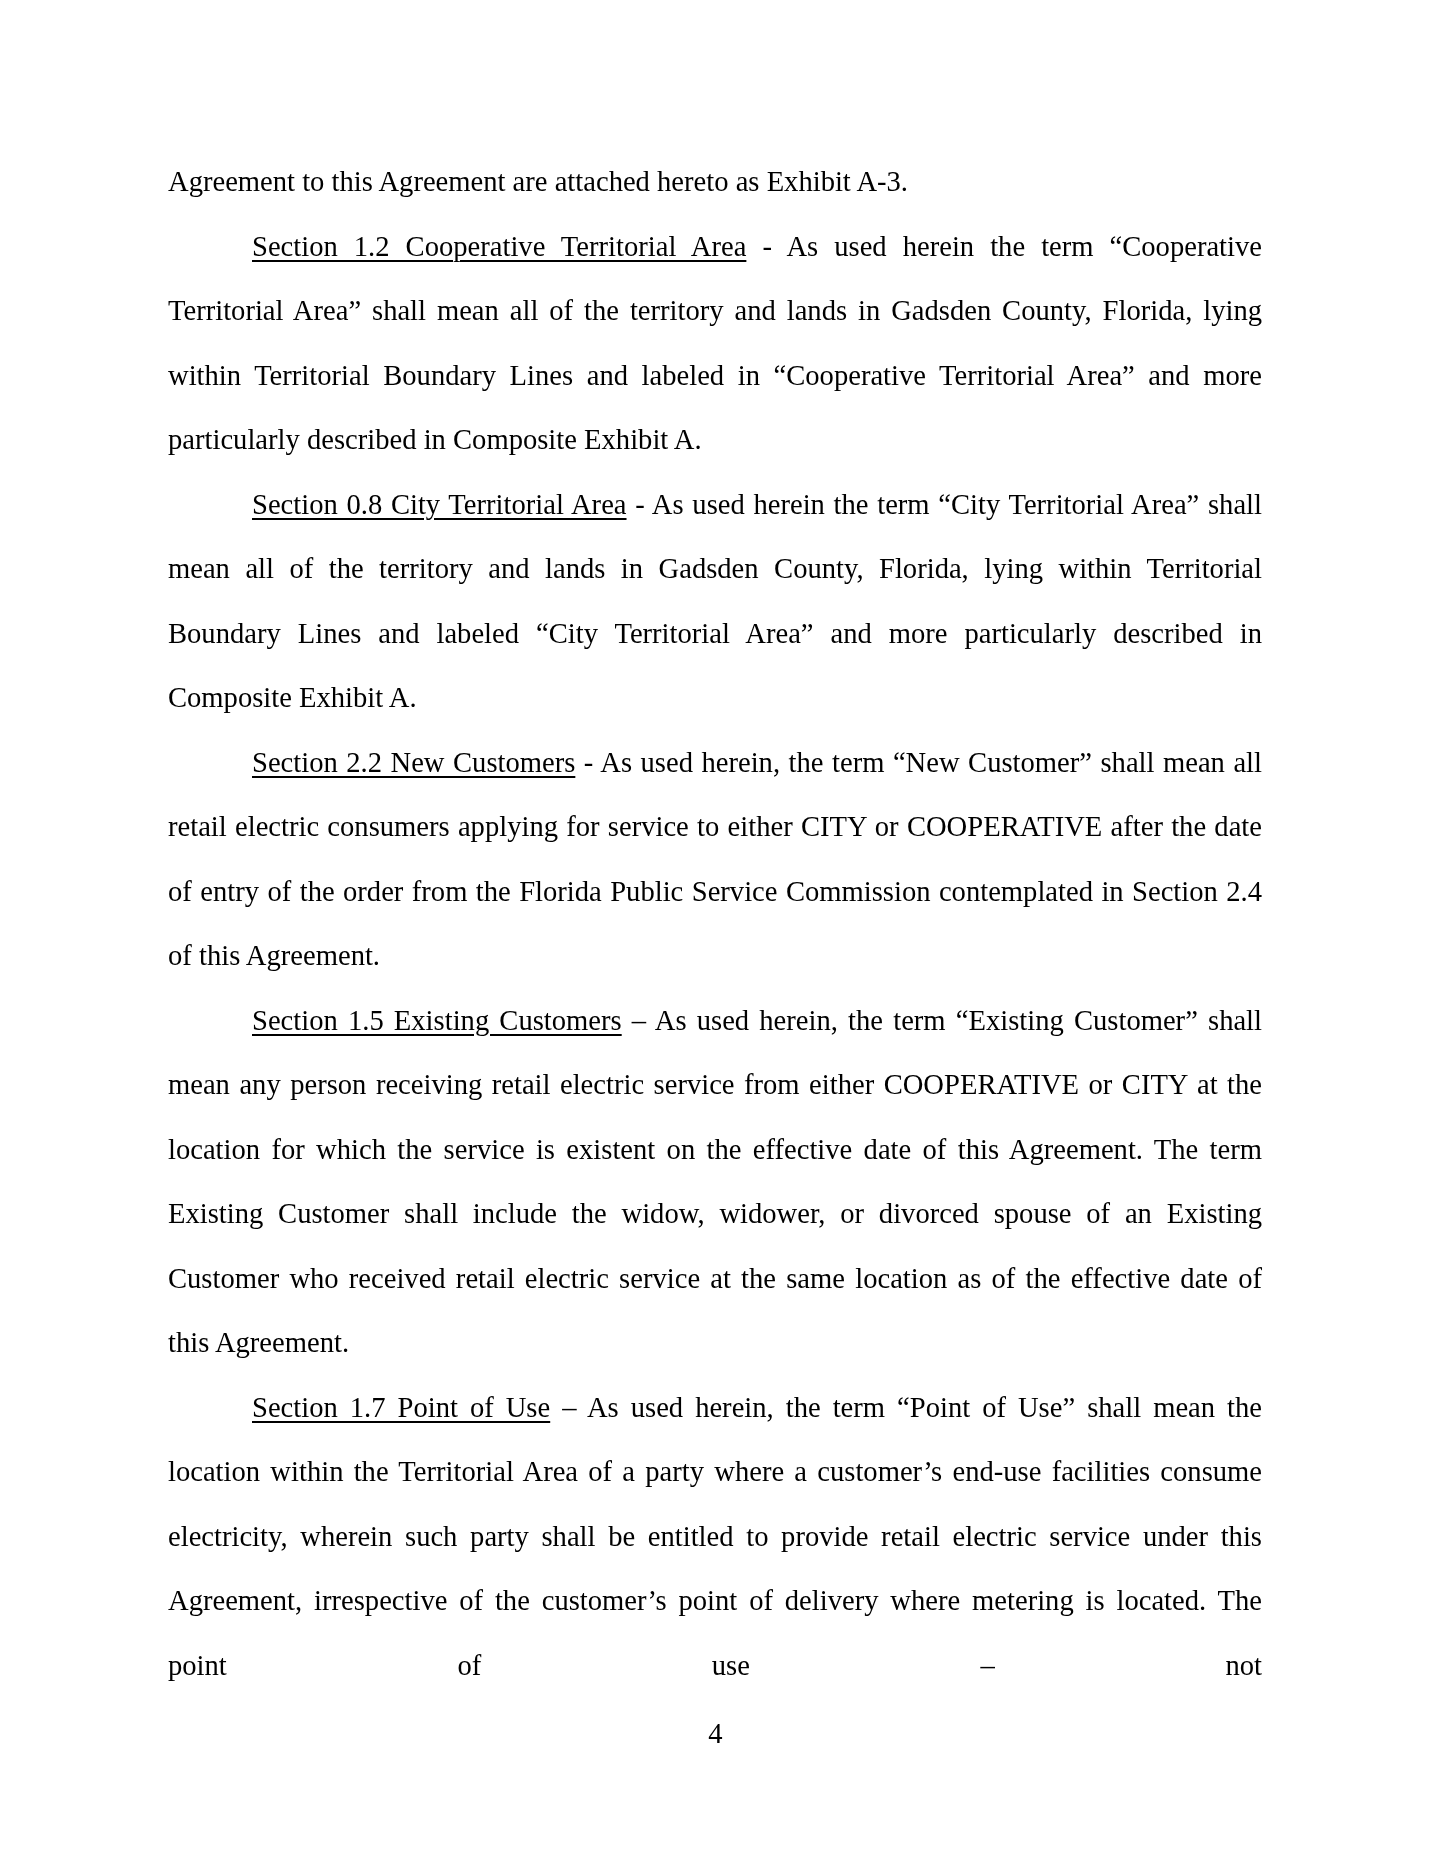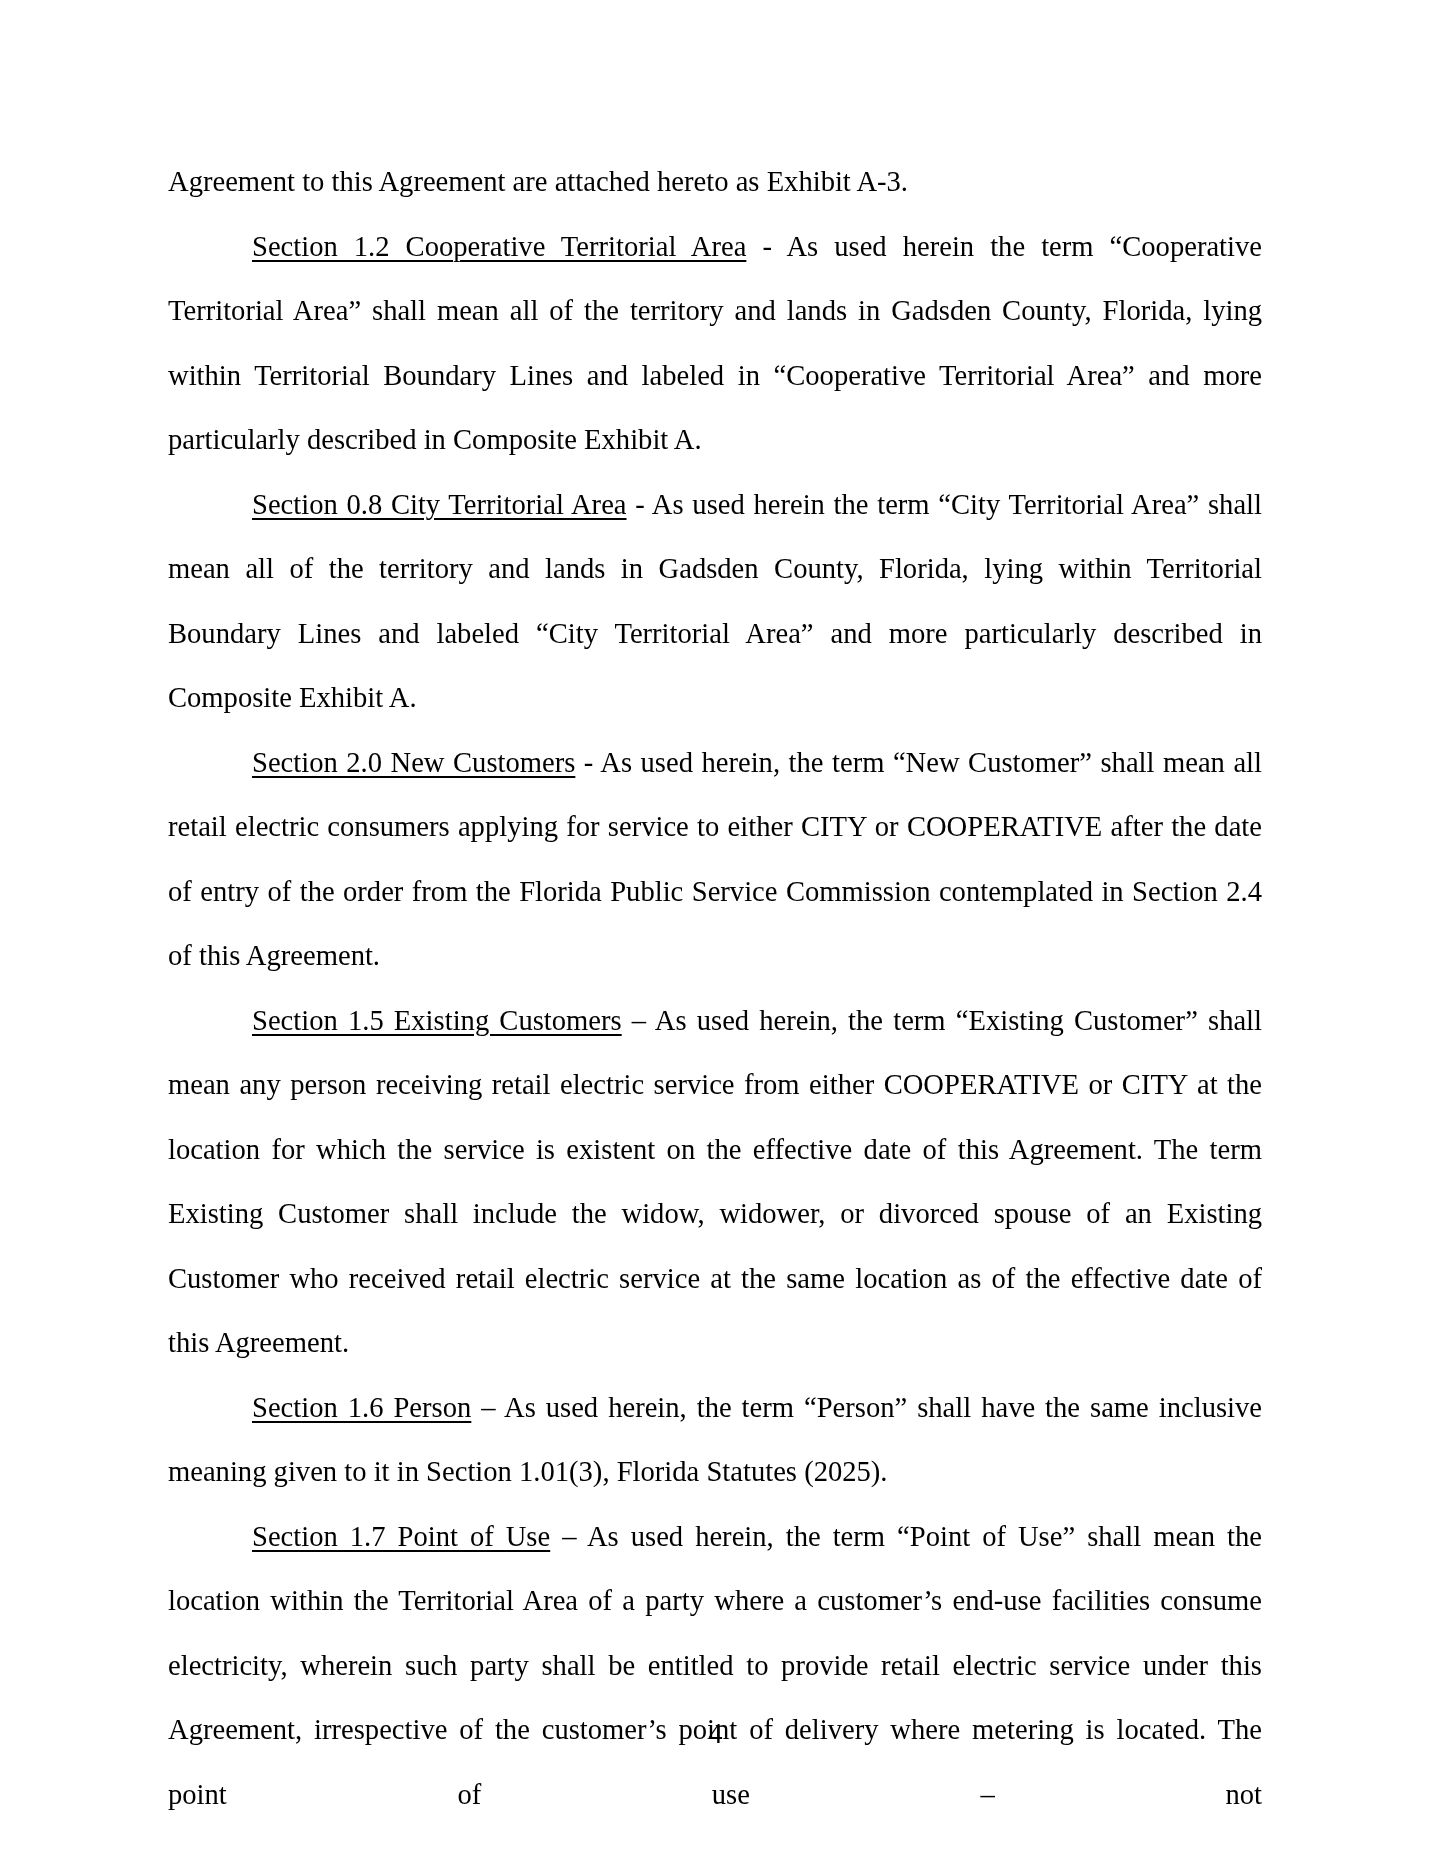--- a/index.html
+++ b/index.html
@@ -60,24 +60,23 @@
 
 <div class="page">
   <div class="body-text">
 
     <p class="para"><span>Agreement to this Agreement are attached hereto as Exhibit A-3.</span></p>
 
     <p class="para indent"><span class="section-heading">Section 1.2 Cooperative Territorial Area</span><span> - </span><span>As used herein the term “Cooperative Territorial Area” shall mean all of the territory and lands in Gadsden County, Florida, lying within Territorial Boundary Lines and labeled in “Cooperative Territorial Area” and more particularly described in Composite Exhibit A.</span></p>
 
     <p class="para indent"><span class="section-heading">Section 0.8 City Territorial Area</span><span> - </span><span>As used herein the term “City Territorial Area” shall mean all of the territory and lands in Gadsden County, Florida, lying within Territorial Boundary Lines and labeled “City Territorial Area” and more particularly described in Composite Exhibit A.</span></p>
 
-    <p class="para indent"><span class="section-heading">Section 2.0 New Customers</span><span> - </span><span>As used herein, the term “New Customer” shall mean all retail electric consumers applying for service to either CITY or COOPERATIVE after the date of entry of the order from the Florida Public Service Commission contemplated in Section 2.4 of this Agreement.</span></p>
+    <p class="para indent"><span class="section-heading">Section 2.2 New Customers</span><span> - </span><span>As used herein, the term “New Customer” shall mean all retail electric consumers applying for service to either CITY or COOPERATIVE after the date of entry of the order from the Florida Public Service Commission contemplated in Section 2.4 of this Agreement.</span></p>
 
     <p class="para indent"><span class="section-heading">Section 1.5 Existing Customers</span><span> – </span><span>As used herein, the term “Existing Customer” shall mean any person receiving retail electric service from either COOPERATIVE or CITY at the location for which the service is existent on the effective date of this Agreement. The term Existing Customer shall include the widow, widower, or divorced spouse of an Existing Customer who received retail electric service at the same location as of the effective date of this Agreement.</span></p>
 
-    <p class="para indent"><span class="section-heading">Section 1.6 Person</span><span> – </span><span>As used herein, the term “Person” shall have the same inclusive meaning given to it in Section 1.01(3), Florida Statutes (2025).</span></p>
 
     <p class="para indent" style="text-align-last: justify;"><span class="section-heading">Section 1.7 Point of Use</span><span> – </span><span>As used herein, the term “Point of Use” shall mean the location within the Territorial Area of a party where a customer’s end-use facilities consume electricity, wherein such party shall be entitled to provide retail electric service under this Agreement, irrespective of the customer’s point of delivery where metering is located. The point of use – not</span></p>
 
   </div>
 
   <div class="page-number">4</div>
 </div>
 
 </body></html>

